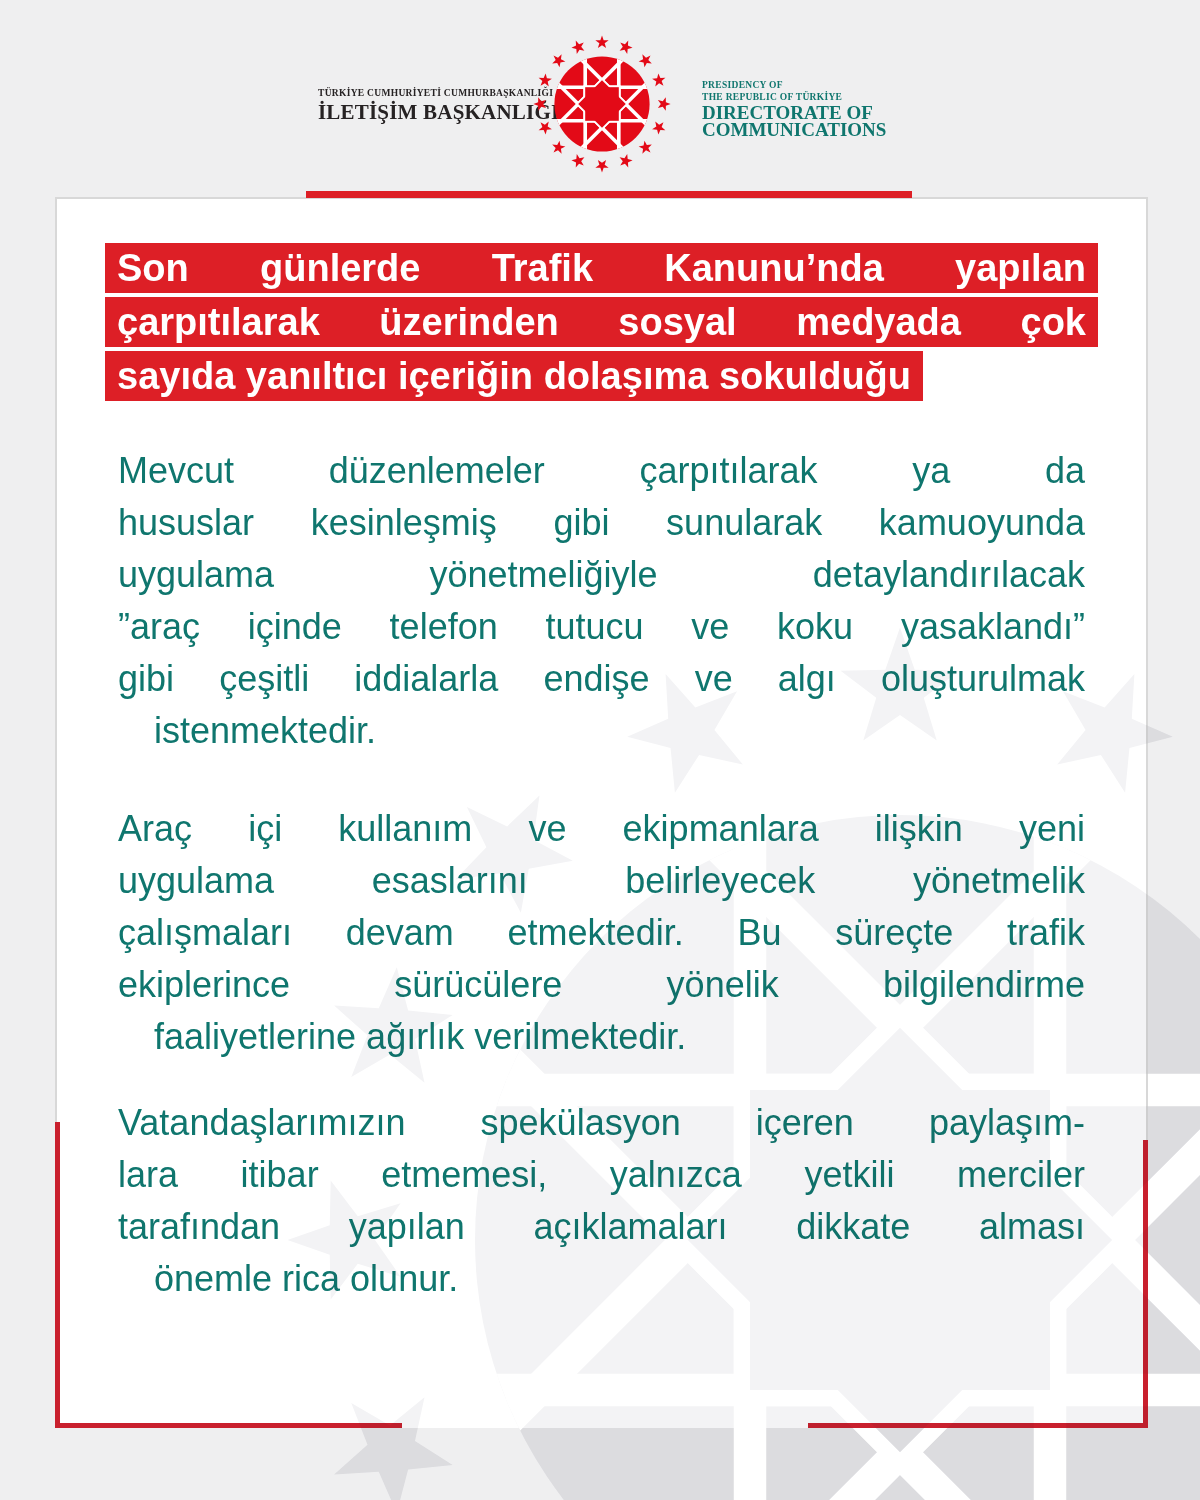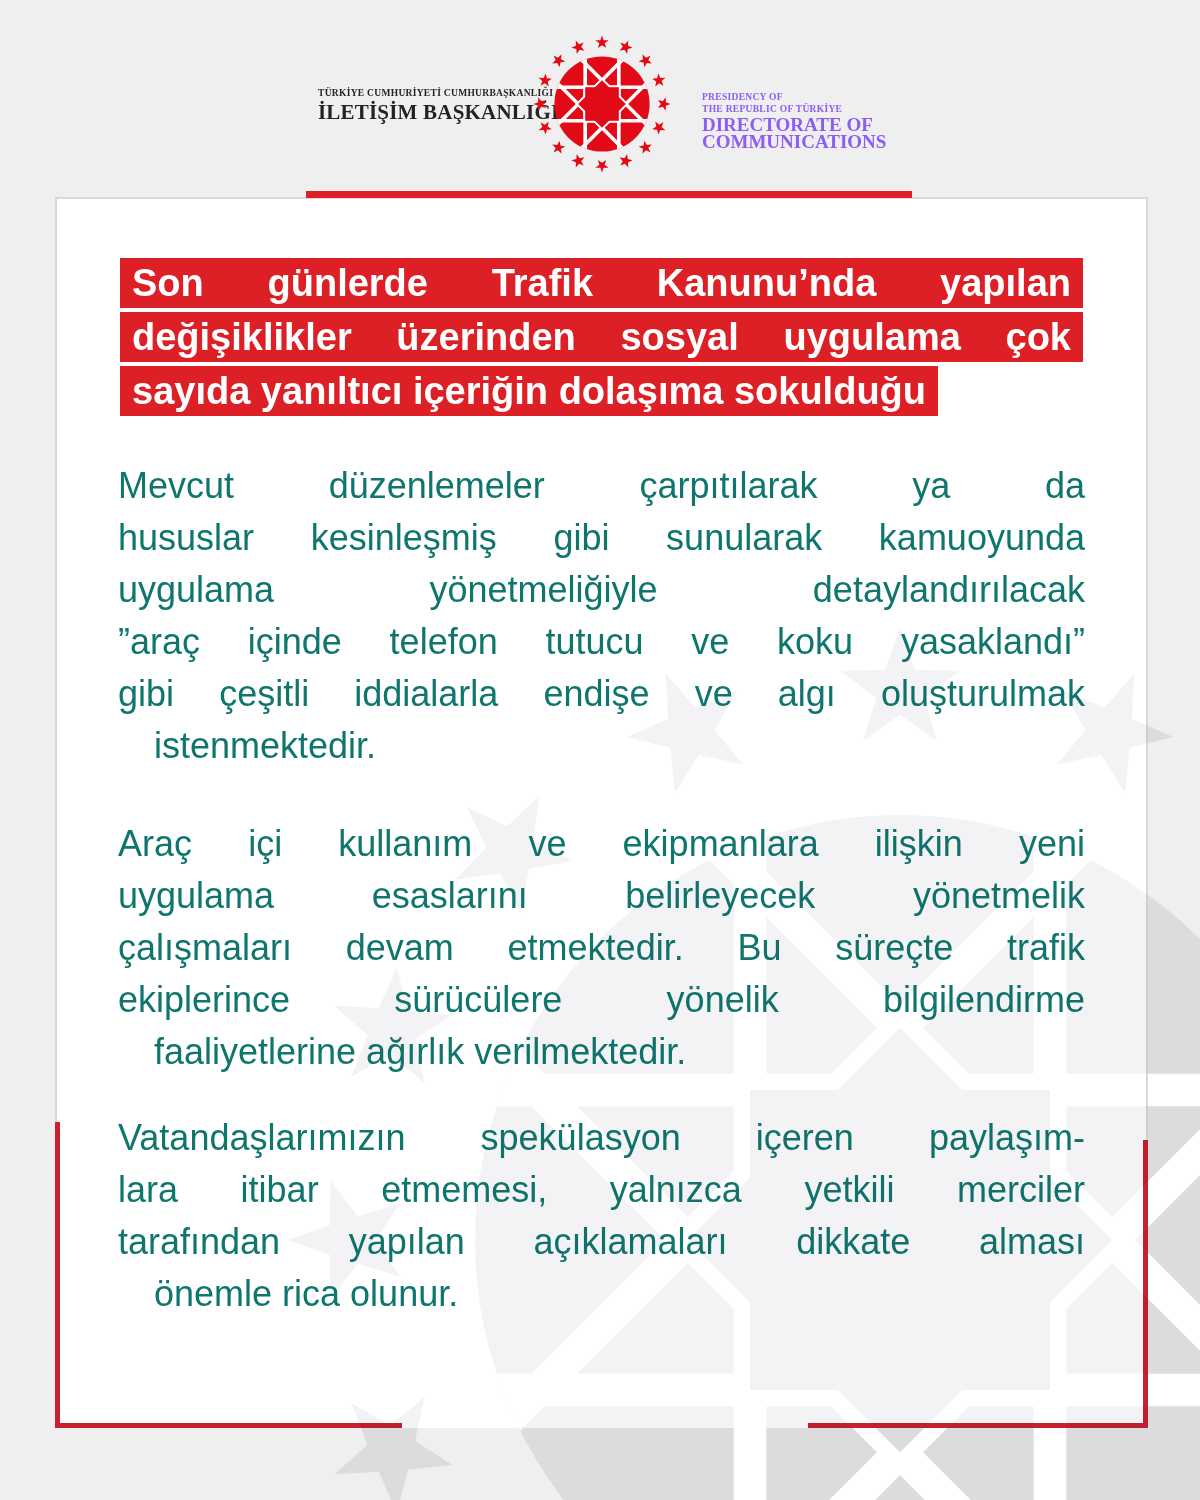--- a/index.html
+++ b/index.html
@@ -10,37 +10,37 @@
   .wm svg{display:block;width:100%;height:100%;}
   .wm-back{color:#e7e7e9;z-index:0;}
   .wm-front{color:#f3f3f5;z-index:3;mix-blend-mode:multiply;}
   
   .header{position:absolute;left:0;top:0;width:1200px;height:190px;z-index:2;}
   .h-emblem{position:absolute;left:532px;top:34px;width:140px;height:140px;color:#e30a17;}
   .h-left{position:absolute;left:318px;top:88px;width:210px;text-align:center;color:#262223;
           font-family:"Liberation Serif","DejaVu Serif",serif;}
   .h-left .h-small{font-size:9.5px;font-weight:bold;letter-spacing:.3px;white-space:nowrap;}
   .h-left .h-big{font-size:21px;font-weight:bold;letter-spacing:.2px;white-space:nowrap;margin-top:2px;}
-  .h-right{position:absolute;left:702px;top:92px;text-align:left;color:#8b5cf6;
+  .h-right{position:absolute;left:702px;top:80px;text-align:left;color:#0f766e;
            font-family:"Liberation Serif","DejaVu Serif",serif;}
   .h-right .h-small{font-size:9.5px;font-weight:bold;letter-spacing:.3px;line-height:11.5px;white-space:nowrap;}
   .h-right .h-big{font-size:19px;font-weight:bold;line-height:17px;white-space:nowrap;}
   .h-right .h-big.first{margin-top:1px;}
   
   .card{position:absolute;left:55px;top:197px;width:1093px;height:1231px;box-sizing:border-box;
         background:#ffffff;border:2px solid #d8d8d8;border-bottom:none;z-index:1;}
   .accent{position:absolute;background:#c9202e;}
   .red-top{position:absolute;left:249px;top:-8px;width:606px;height:7px;background:#dd1f26;}
   .red-left{left:-2px;bottom:0;width:5px;height:306px;}
   .red-right{right:-2px;bottom:0;width:5px;height:288px;}
   .red-bl{left:-2px;bottom:0;width:347px;height:5px;}
   .red-br{right:-2px;bottom:0;width:340px;height:5px;}
   .content{padding:44px 48px 0 48px;}
   
-  .headline{margin:15px;}
+  .headline{margin:0;}
   .headline .hline{display:block;background:#dd1f26;color:#ffffff;font-weight:bold;font-size:38px;
                    line-height:50px;height:50px;padding:0 12px;margin-bottom:4px;
                    text-align:justify;text-align-last:justify;white-space:nowrap;}
   .headline .hline:last-child{display:inline-block;white-space:nowrap;text-align:left;text-align-last:left;}
   
   .para{margin:0 13px;color:#0f766e;font-size:36px;line-height:52px;}
   .para .bline{text-align:justify;text-align-last:justify;white-space:normal;}
   .para .bline:last-child{text-align-last:left;margin-left:36px;}
   .para.p1{margin-top:40px;}
   .para.p2{margin-top:46px;}
@@ -127,21 +127,21 @@
   </header>
 
   <section class="card">
     <div class="red-top"></div>
     <div class="accent red-left"></div>
     <div class="accent red-right"></div>
     <div class="accent red-bl"></div>
     <div class="accent red-br"></div>
 
     <div class="content">
-      <div class="headline"><div class="hline">Son günlerde Trafik Kanunu’nda yapılan</div><div class="hline">değişiklikler üzerinden sosyal uygulama çok</div><div class="hline">sayıda yanıltıcı içeriğin dolaşıma sokulduğu</div></div>
+      <div class="headline"><div class="hline">Son günlerde Trafik Kanunu’nda yapılan</div><div class="hline">çarpıtılarak üzerinden sosyal medyada çok</div><div class="hline">sayıda yanıltıcı içeriğin dolaşıma sokulduğu</div></div>
       <div class="para p1">
           <div class="bline">Mevcut düzenlemeler çarpıtılarak ya da</div>
           <div class="bline">hususlar kesinleşmiş gibi sunularak kamuoyunda</div>
           <div class="bline">uygulama yönetmeliğiyle detaylandırılacak</div>
           <div class="bline">”araç içinde telefon tutucu ve koku yasaklandı”</div>
           <div class="bline">gibi çeşitli iddialarla endişe ve algı oluşturulmak</div>
           <div class="bline">istenmektedir.</div>
         </div>
       <div class="para p2">
           <div class="bline">Araç içi kullanım ve ekipmanlara ilişkin yeni</div>

